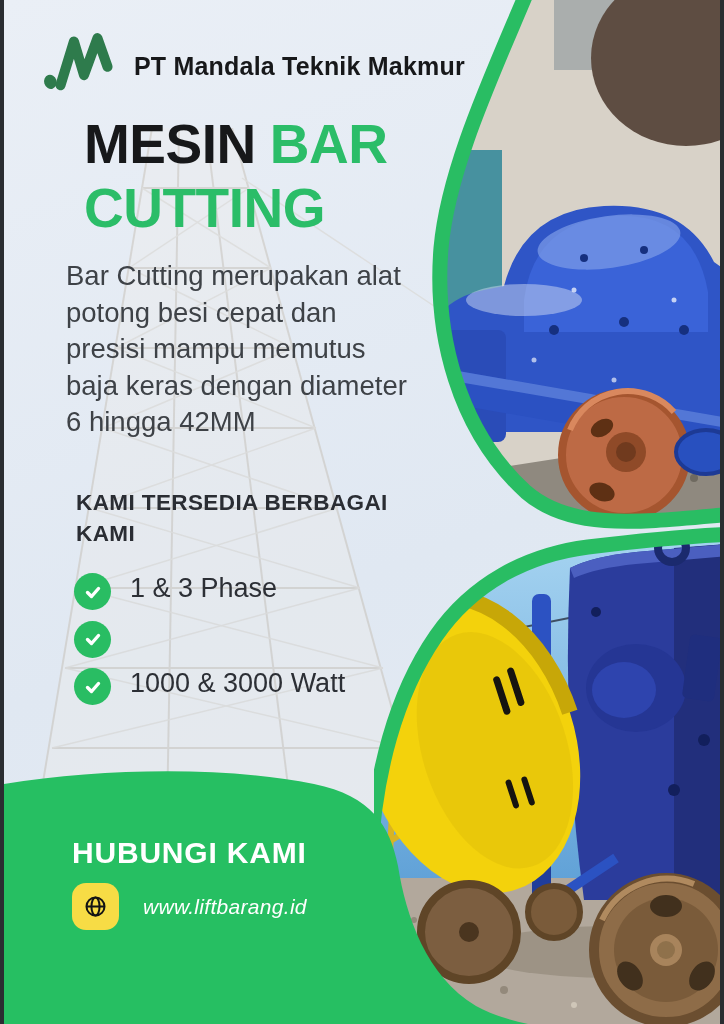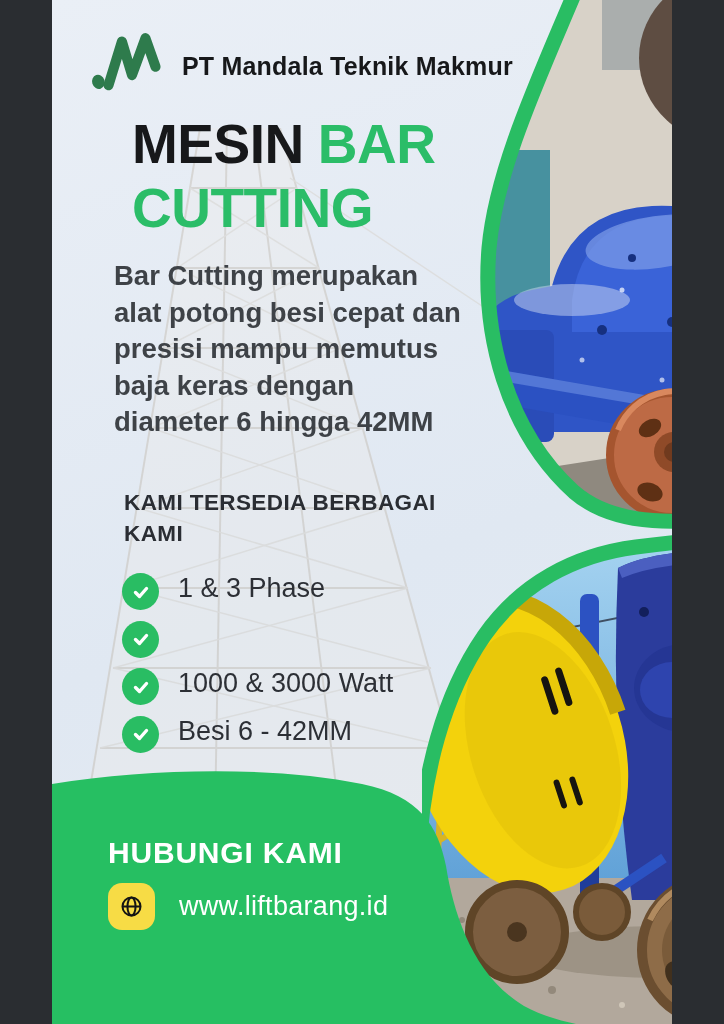--- a/index.html
+++ b/index.html
@@ -1,45 +1,45 @@
 <!DOCTYPE html>
 <html><head>
 <meta charset="utf-8">
 <style>
   html,body{margin:0;padding:0;background:#2a2d31;}
   .poster{
-    position:relative;width:620px;height:1024px;overflow:hidden;margin:0 auto;
+    position:relative;width:716px;height:1024px;overflow:hidden;margin:0 auto;
     background:linear-gradient(160deg,#eaeff6 0%,#e0e8f2 55%,#e5ebf3 100%);
     font-family:"Liberation Sans",sans-serif;
   }
   .layer{position:absolute;}
   .watermark{left:-12px;top:128px;opacity:.34;z-index:1;pointer-events:none;}
   .collage{left:370px;top:0;width:354px;height:1024px;z-index:2;}
   .content{z-index:3;}
   .logo{left:38px;top:24px;width:84px;height:72px;}
   .company{left:130px;top:52px;font-size:25px;font-weight:700;color:#17181a;letter-spacing:.2px;}
   .hero{left:80px;top:112px;font-size:55px;font-weight:800;line-height:64px;letter-spacing:-.5px;color:#17181a;white-space:nowrap;}
   .hero .green{color:#2bbd68;}
   .hero .gap{display:inline-block;width:14px;}
-  .desc{left:62px;top:258px;width:354px;font-size:27.5px;line-height:36.6px;color:#3e4247;font-weight:bold;}
+  .desc{left:62px;top:258px;width:354px;font-size:27.5px;line-height:36.6px;color:#3e4247;}
   .variants-h{left:72px;top:487px;font-size:22.5px;font-weight:800;line-height:31px;color:#2a2d33;letter-spacing:.4px;}
   .checklist{left:70px;top:573px;}
   .check-row{display:flex;align-items:flex-start;height:37px;margin-bottom:10.5px;}
   .check-circle{width:37px;height:37px;border-radius:50%;background:#29bd63;display:flex;align-items:center;justify-content:center;flex:0 0 37px;}
   .check-label{margin-left:19px;font-size:27px;color:#2c2f35;}
   .check-row:nth-child(2) .check-label{margin-left:28px;}
   .green-panel{left:0;bottom:0;z-index:4;pointer-events:none;}
-  .contact{left:56px;top:836px;z-index:5;}
+  .contact{left:68px;top:836px;z-index:5;}
   .contact-h{font-size:30px;font-weight:800;color:#ffffff;letter-spacing:.8px;}
   .contact-row{display:flex;align-items:center;margin-top:17px;cursor:pointer;}
   .contact-row.web{margin-top:13px;}
   .icon-badge{width:52px;height:52px;background:#f7dc45;border-radius:16px;display:flex;align-items:center;justify-content:center;flex:0 0 auto;}
   .icon-badge.small{width:47px;height:47px;border-radius:14px;}
   .contact-text{margin-left:24px;color:#ffffff;font-size:31px;font-weight:700;letter-spacing:.5px;white-space:nowrap;}
-  .contact-text.webtxt{font-size:27px;font-weight:400;letter-spacing:.3px;}
+  .contact-text.webtxt{font-size:21px;font-weight:400;letter-spacing:.3px;font-style:italic;}
 </style>
 </head>
 <body>
 
 <div class="poster">
 
   <svg class="layer watermark" width="540" height="700" viewBox="0 0 540 700">
     <polygon points="160,0 240,0 430,690 45,690" fill="#f1eadf" opacity="0.6"></polygon>
     <g stroke="#b9ab97" stroke-width="2" fill="none">
       <line x1="160" y1="0" x2="45" y2="690"></line>
@@ -233,28 +233,20 @@
         </span>
     </div>
     <div class="check-row">
       <span class="check-circle">
           <svg width="20" height="20" viewBox="0 0 20 20">
             <polyline points="4.5,10.5 8.5,14.5 15.5,6.5" fill="none" stroke="#ffffff" stroke-width="3.4" stroke-linecap="round" stroke-linejoin="round"></polyline>
           </svg>
         </span>
       <span class="check-label">1000 &amp; 3000 Watt</span>
     </div>
-    <div class="check-row">
-      <span class="check-circle">
-          <svg width="20" height="20" viewBox="0 0 20 20">
-            <polyline points="4.5,10.5 8.5,14.5 15.5,6.5" fill="none" stroke="#ffffff" stroke-width="3.4" stroke-linecap="round" stroke-linejoin="round"></polyline>
-          </svg>
-        </span>
-      <span class="check-label">Besi 6 - 42MM</span>
-    </div>
   </div>
 
   <svg class="layer green-panel" width="524" height="258" viewBox="0 0 524 258">
     <path d="M0,18 C100,2 220,0 310,18 C368,30 386,60 394,100 C402,150 422,210 472,240 C488,249 506,254 524,258 L0,258 Z" fill="#26bf62"></path>
   </svg>
 
   <div class="layer contact">
     <div class="contact-h">HUBUNGI KAMI</div>
     <div class="contact-row web">
       <span class="icon-badge small">

